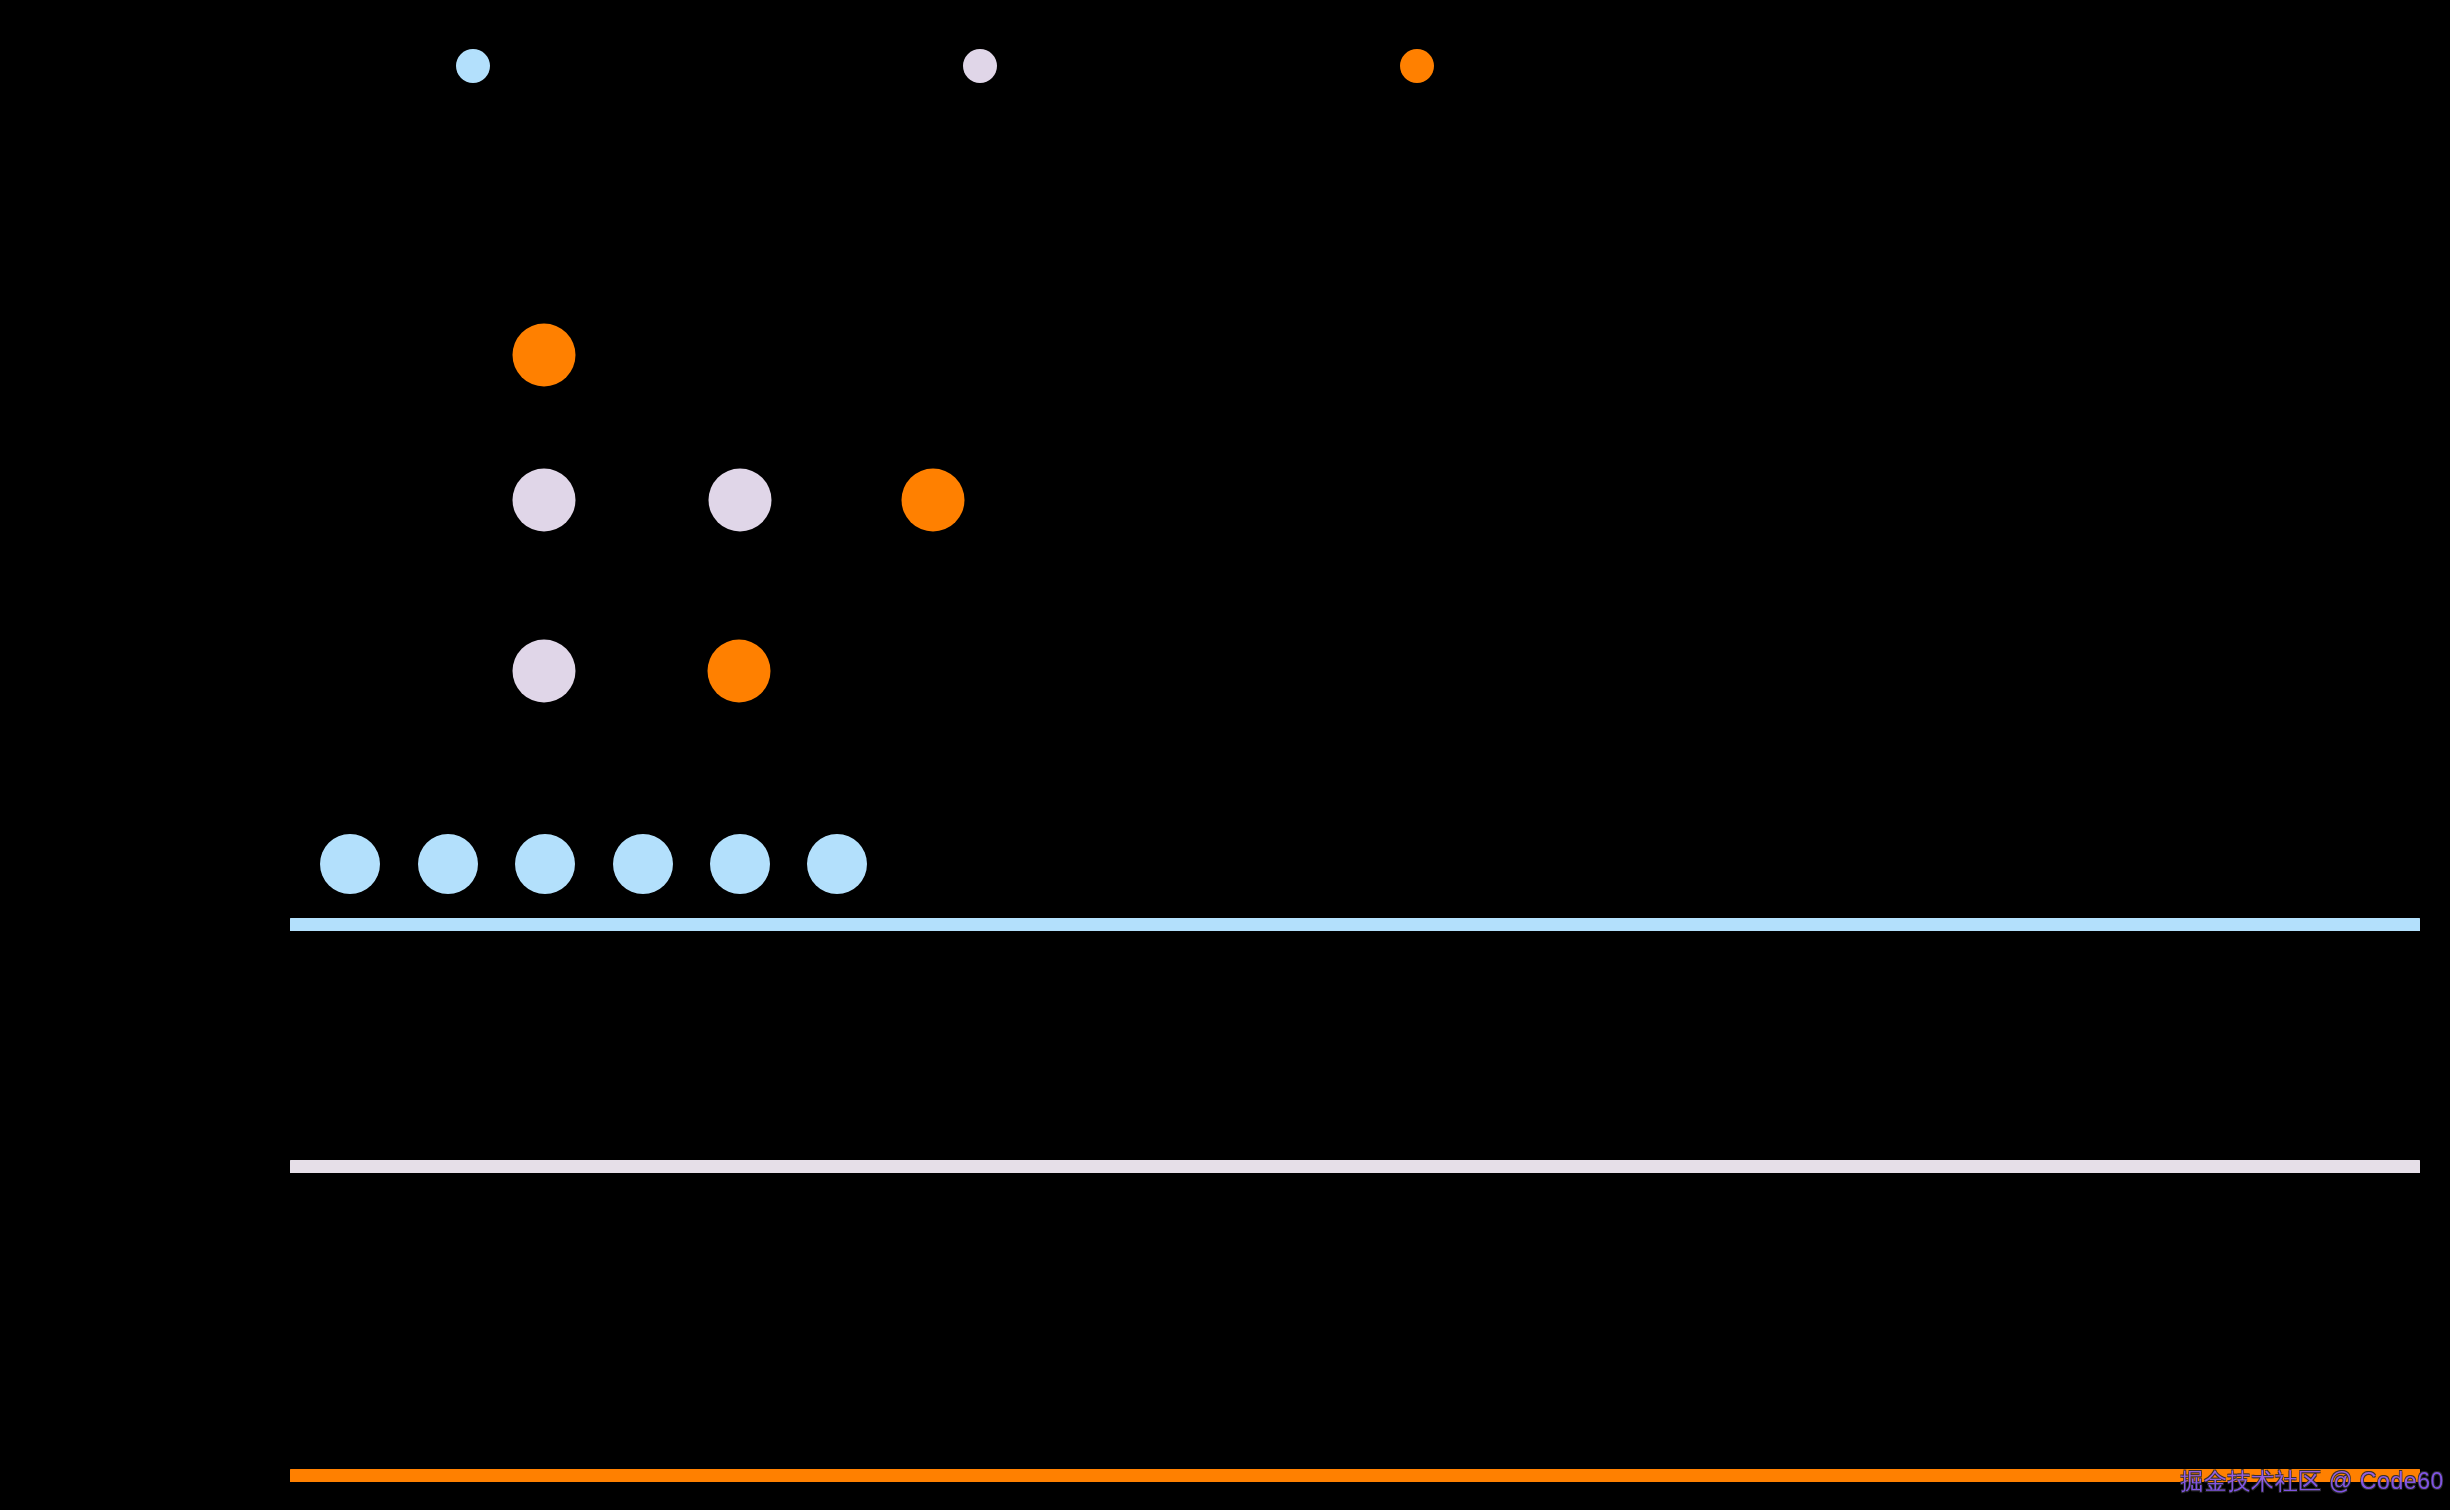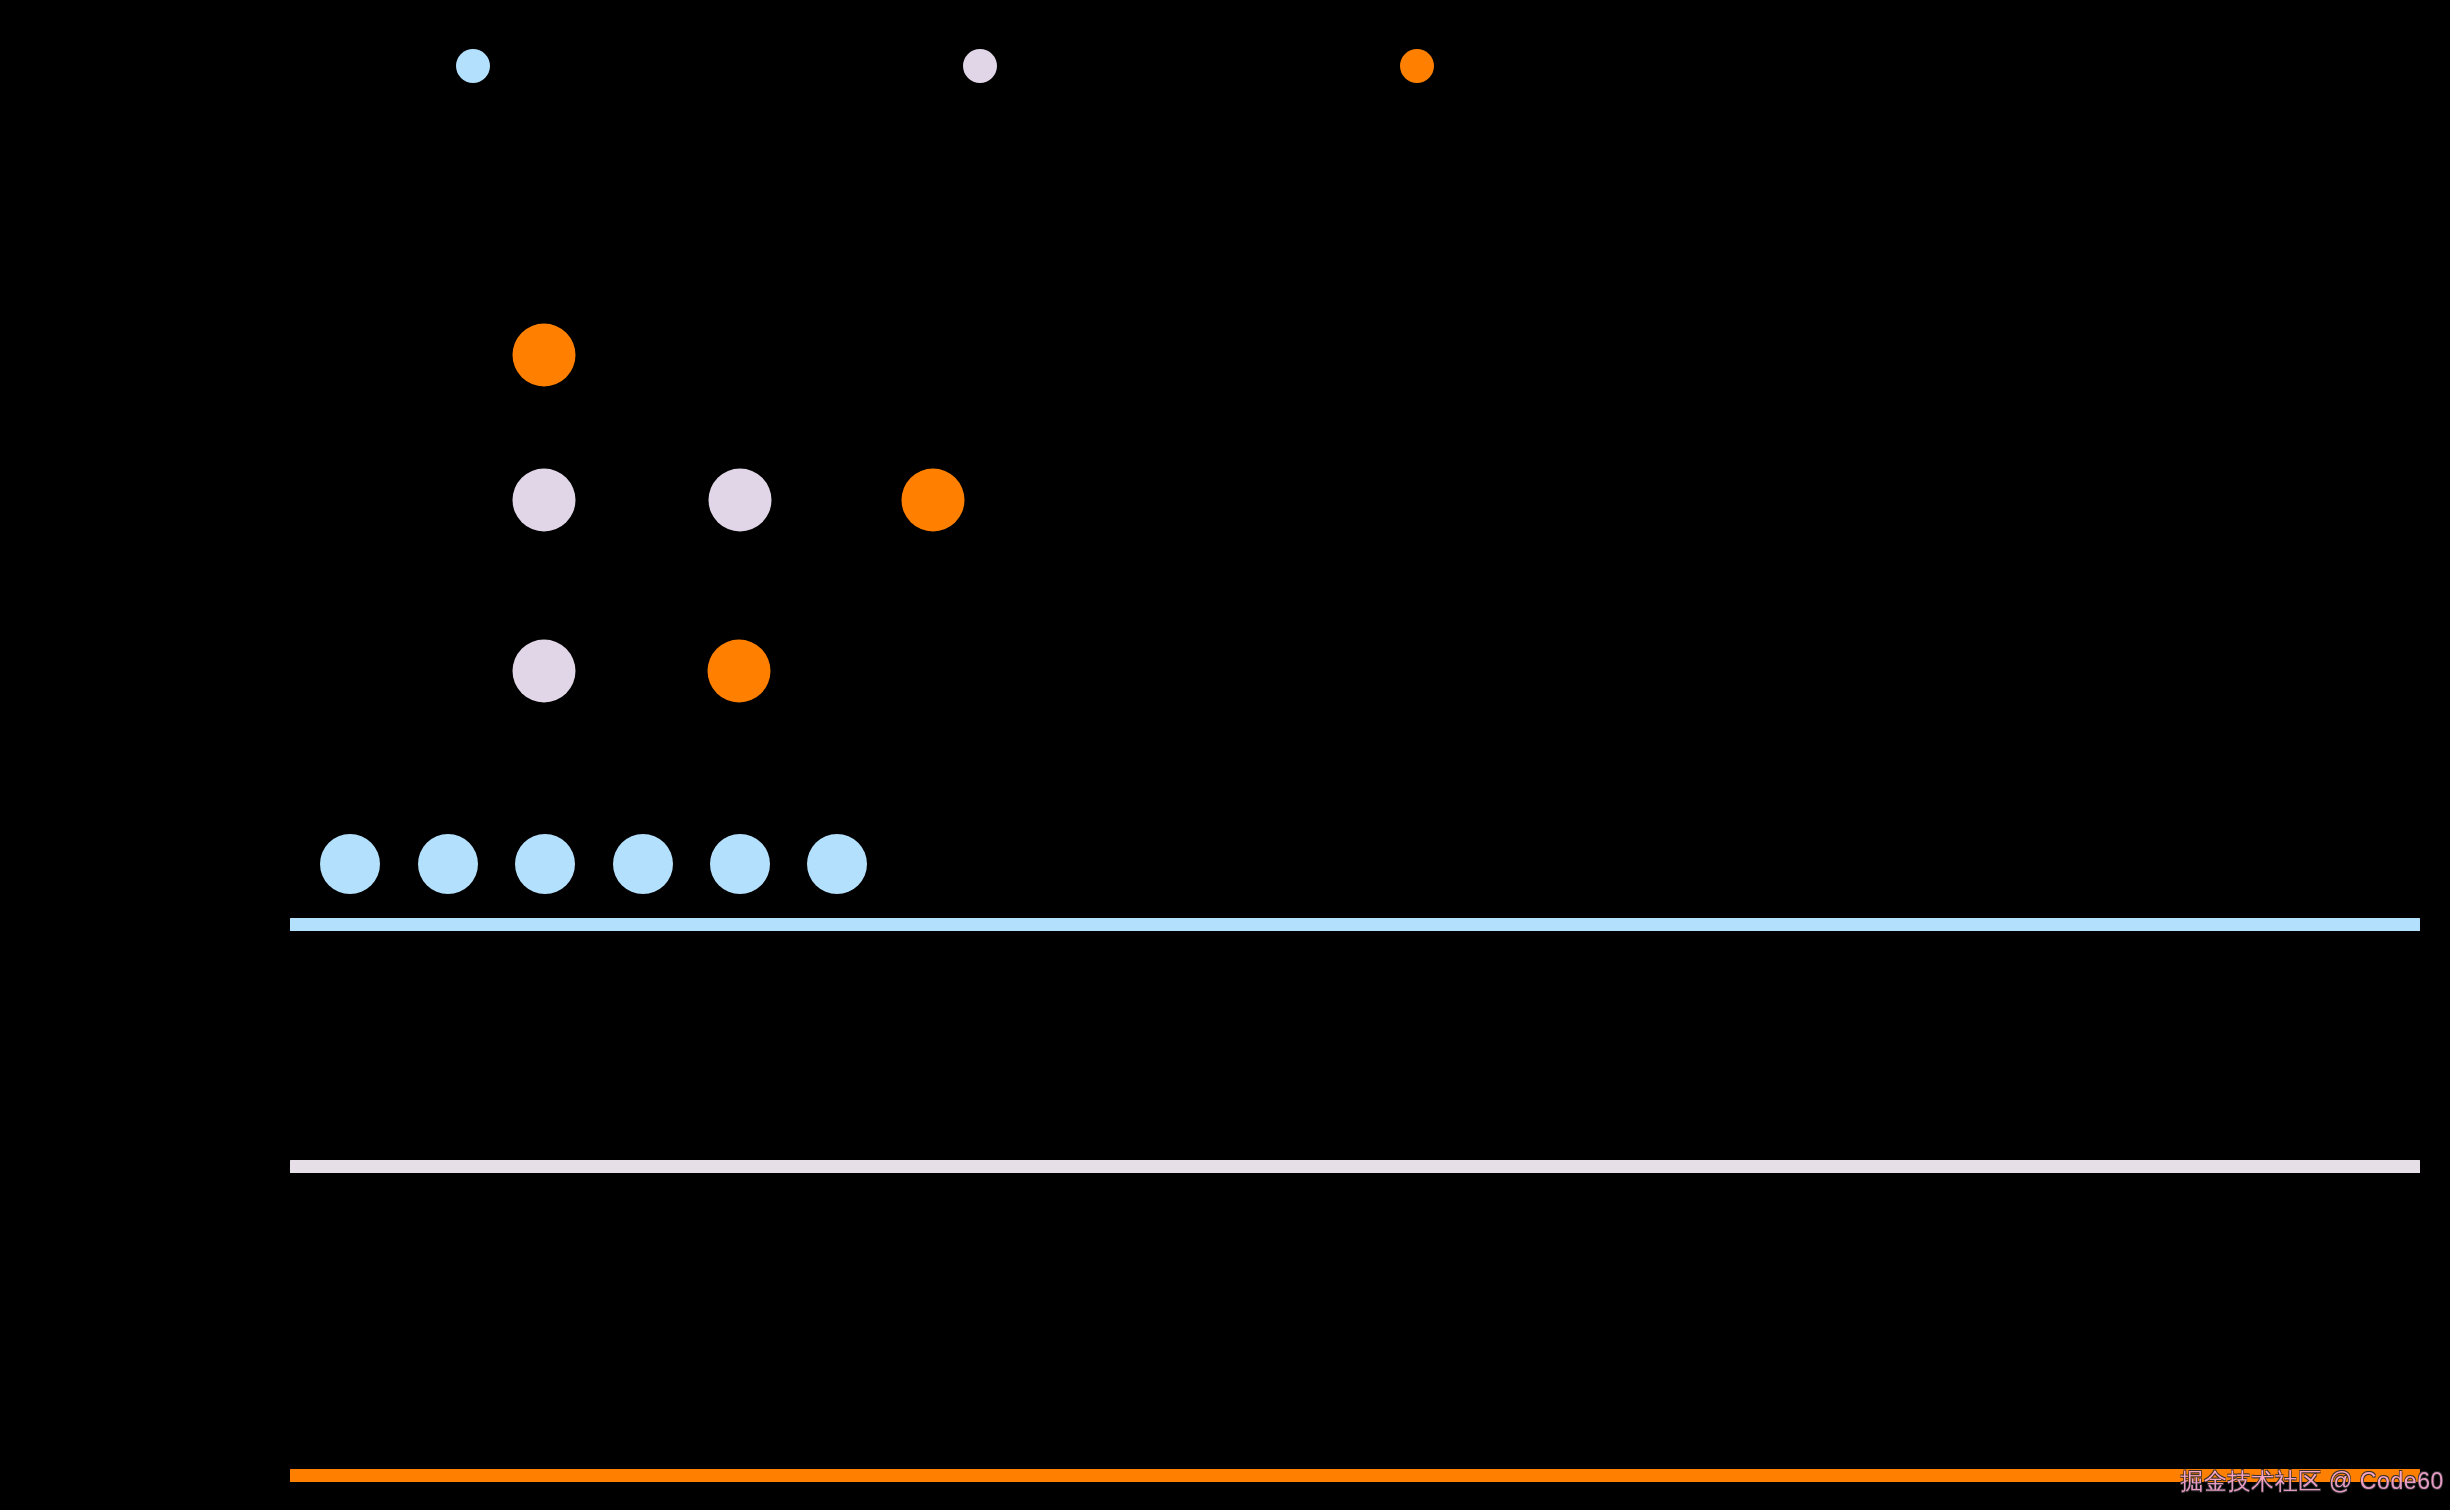--- a/index.html
+++ b/index.html
@@ -42,21 +42,21 @@
     font-size: 25px;
     white-space: nowrap;
     line-height: 1;
     text-align: right;
     user-select: none;
   }
   #watermark {
     position: absolute;
     right: 6px;
     bottom: 17px;
-    color: #f9a8d4;
+    color: #8b5cf6;
     font-size: 23px;
     line-height: 1;
     letter-spacing: 0.6px;
     text-shadow:
       -0.6px -0.6px 0 #2b2b2b,
        0.6px -0.6px 0 #2b2b2b,
       -0.6px  0.6px 0 #2b2b2b,
        0.6px  0.6px 0 #2b2b2b;
     white-space: nowrap;
     opacity: 0.92;

